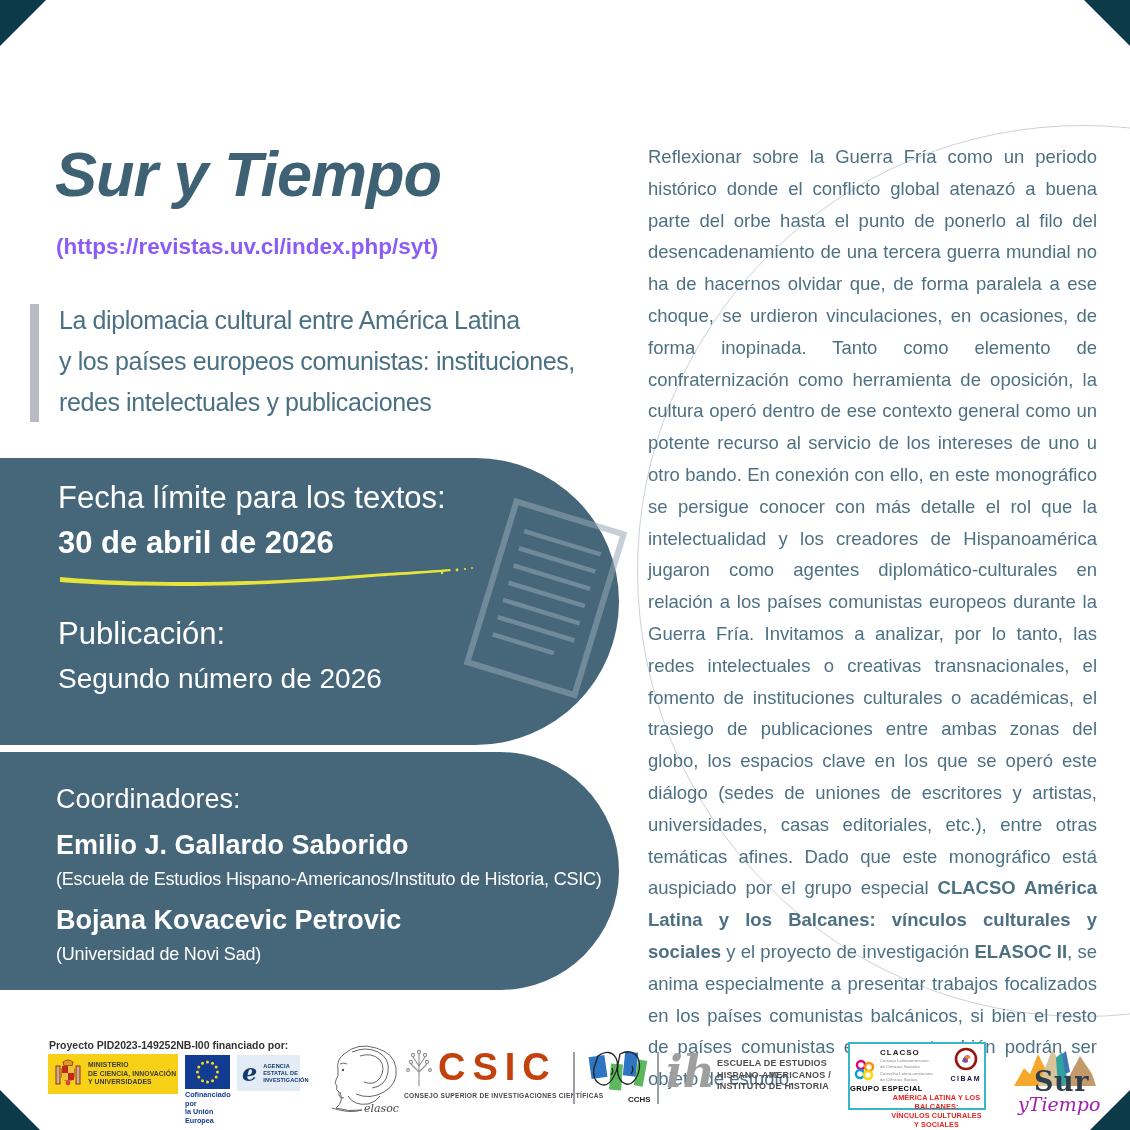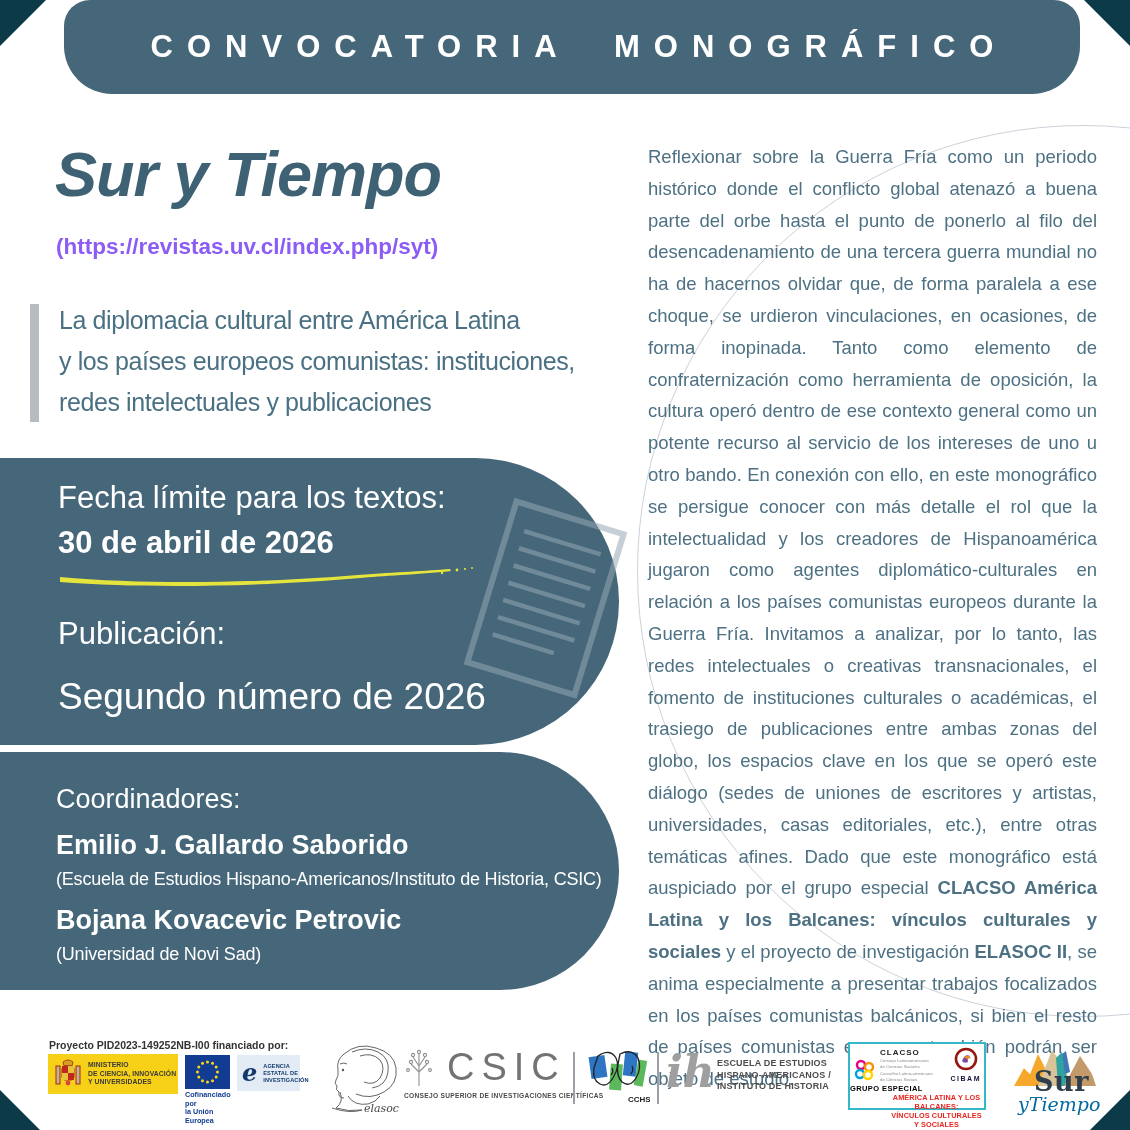--- a/index.html
+++ b/index.html
@@ -43,21 +43,21 @@
   }
   
   .teal-box{position:absolute;left:0;background:#46677a;z-index:1;}
   .box-deadline{top:458px;width:619px;height:287px;border-radius:0 144px 144px 0;}
   .box-coordinators{top:752px;width:619px;height:238px;border-radius:0 119px 119px 0;}
   .box-deadline .inner{padding:22px 0 0 58px;position:relative;z-index:2;}
   .dl-label{font-size:31px;color:#ffffff;}
   .dl-date{font-size:31px;color:#ffffff;font-weight:bold;margin-top:9px;}
   .brush-wrap{margin:4px 0 0 0;height:26px;}
   .pub-label{font-size:31px;color:#ffffff;margin-top:25px;}
-  .pub-value{font-size:37px;color:#ffffff;margin-top:24px;}
+  .pub-value{font-size:28px;color:#ffffff;margin-top:11px;}
   
   .doc-icon{position:absolute;left:446px;top:496px;width:196px;height:214px;z-index:3;}
   .box-coordinators .inner{padding:32px 0 0 56px;}
   .coord-heading{font-size:27px;color:#ffffff;}
   .coord-name{font-size:27px;color:#ffffff;font-weight:bold;margin-top:15px;}
   .coord-aff{font-size:18px;color:#ffffff;margin-top:8px;letter-spacing:-0.2px;}
   
   .description{
     position:absolute;left:648px;top:141px;width:449px;z-index:2;
     font-size:18.5px;line-height:31.8px;color:#4d7183;text-align:justify;
@@ -73,21 +73,21 @@
   .ministry .mtext{margin-left:6px;font-size:6.8px;font-weight:bold;color:#3a3a3a;line-height:8.5px;letter-spacing:0.1px;}
   .eu{left:185px;top:1055px;width:45px;}
   .eu-flag{width:45px;height:34px;background:#123c91;position:relative;}
   .eu-caption{margin-top:2px;font-size:7.2px;font-weight:bold;color:#123c91;line-height:8.5px;}
   .aei{left:237px;top:1055px;width:63px;height:36px;background:#e3ebf5;display:flex;align-items:center;}
   .aei-glyph{font-family:"DejaVu Serif",serif;font-style:italic;font-weight:bold;font-size:24px;color:#123a6d;margin-left:5px;line-height:24px;}
   .aei-bar{width:2px;height:22px;background:#123a6d;margin-left:2px;}
   .aei-text{margin-left:4px;font-size:5.6px;font-weight:bold;color:#123a6d;line-height:7px;letter-spacing:0.1px;}
   .elasoc{left:314px;top:1040px;width:92px;height:78px;}
   .csic{left:404px;top:1048px;display:flex;align-items:flex-start;}
-  .csic-acronym{font-size:38px;font-weight:normal;color:#737373;letter-spacing:7px;line-height:38px;margin-left:13px;}
+  .csic-acronym{font-size:38px;font-weight:bold;color:#c2410c;letter-spacing:7px;line-height:38px;margin-left:4px;}
   .csic-caption{position:absolute;left:404px;top:1092px;font-size:6.6px;font-weight:bold;color:#4a4a4a;letter-spacing:0.3px;white-space:nowrap;z-index:2;}
   .vdiv{position:absolute;width:1.5px;height:52px;background:#9aa0a6;top:1052px;z-index:2;}
   .vdiv.d1{left:573px;}
   .vdiv.d2{left:657px;}
   .cchs{left:584px;top:1046px;width:66px;height:60px;}
   .ih-glyph{
     position:absolute;left:666px;top:1048px;font-family:"DejaVu Serif",serif;font-style:italic;
     font-weight:bold;font-size:44px;color:#9f9f9f;z-index:2;line-height:48px;
   }
   .eeha-text{
@@ -105,38 +105,35 @@
   .cibam-label{font-size:7px;font-weight:bold;color:#15153a;letter-spacing:1.5px;line-height:7px;}
   .grupo-label{font-size:7.5px;font-weight:bold;color:#000000;text-align:left;margin-top:2px;letter-spacing:0.4px;}
   .grupo-red{font-size:7.3px;font-weight:bold;color:#e8251f;text-align:center;line-height:9px;letter-spacing:0.1px;margin-left:39px;}
   .suryt{left:1010px;top:1042px;width:92px;height:76px;text-align:center;}
   .suryt-sur{
     position:absolute;left:24px;top:26px;font-family:"DejaVu Serif",serif;font-size:27px;
     color:#2f3e4c;line-height:27px;letter-spacing:0.5px;font-weight:bold;
   }
   .suryt-yt{
     position:absolute;left:8px;top:52px;font-family:"DejaVu Serif",serif;font-style:italic;
-    font-size:19px;color:#0369a1;line-height:20px;
+    font-size:19px;color:#a21caf;line-height:20px;
   }
 </style>
 </head>
 <body>
 
 <div class="poster">
 
   <div class="corner tl"></div>
   <div class="corner tr"></div>
   <div class="corner bl"></div>
   <div class="corner br"></div>
 
   <div class="big-circle"></div>
 
-  <div class="banner">
-    <div class="banner-text">CONVOCATORIA MONOGRÁFICO</div>
-  </div>
 
   <div class="journal-title">Sur y Tiempo</div>
   <div class="journal-url">(https://revistas.uv.cl/index.php/syt)</div>
 
   <div class="theme-block">
     <div class="theme-bar"></div>
     <div class="theme-lines">
       <div>La diplomacia cultural entre América Latina</div>
       <div>y los países europeos comunistas: instituciones,</div>
       <div>redes intelectuales y publicaciones</div>

